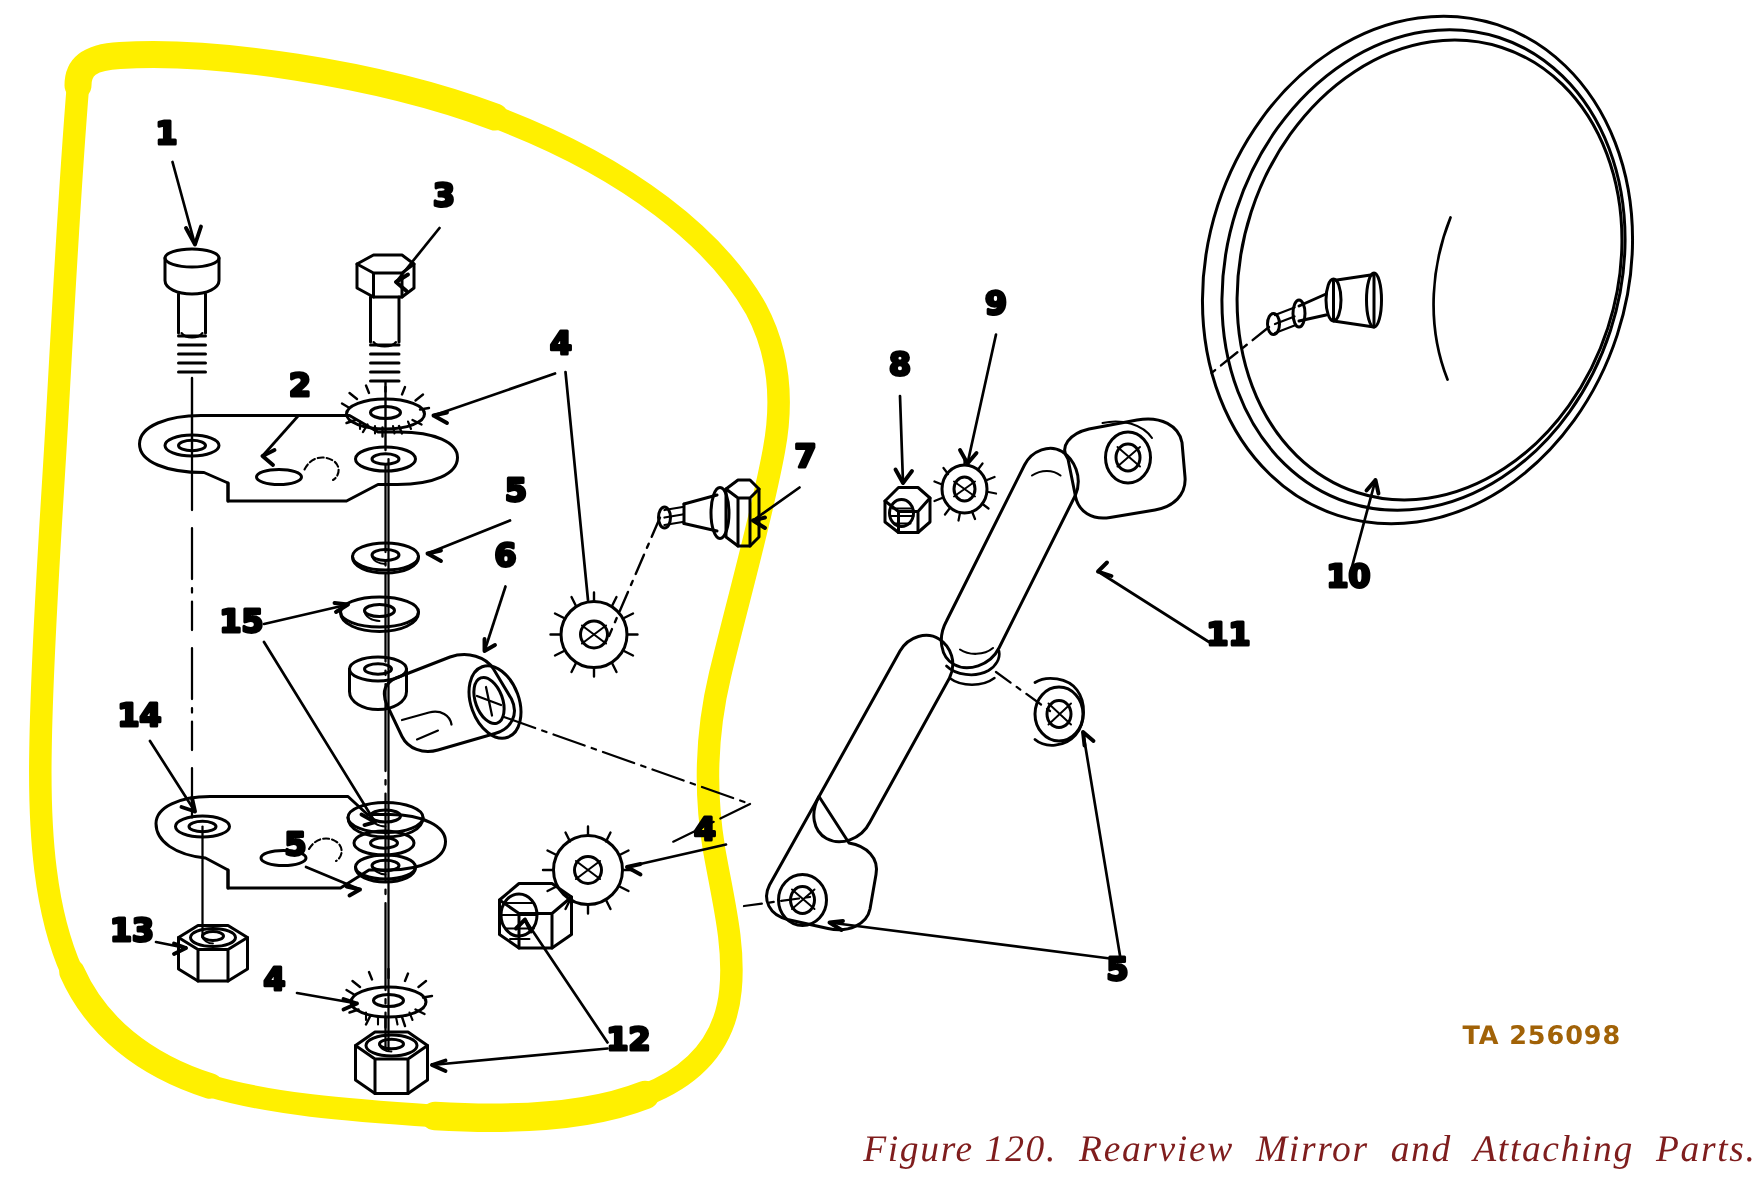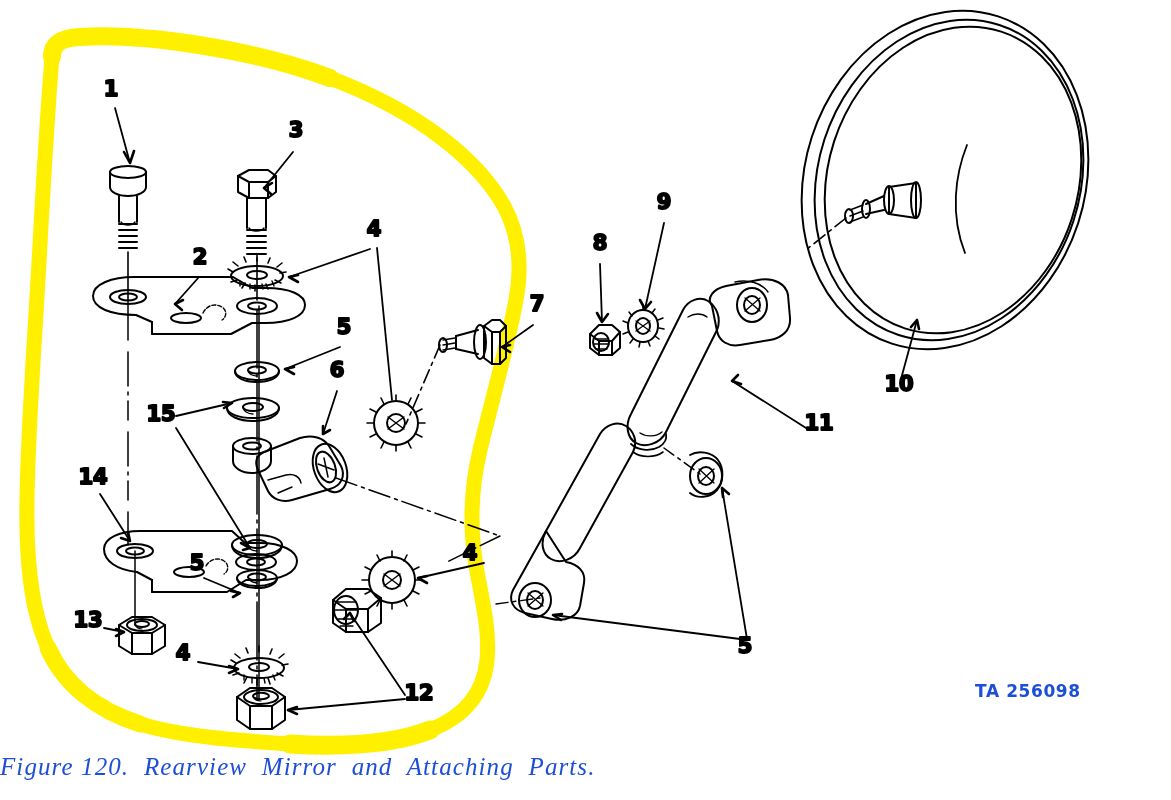--- a/index.html
+++ b/index.html
@@ -30,37 +30,37 @@
     font-family: "DejaVu Sans", sans-serif;
     font-weight: bold;
     font-size: 21px;
     fill: #000000;
   }
   .fig-caption {
     position: absolute;
     left: 0;
     top: 753px;
     width: 1171px;
-    text-align: left;
+    text-align: right;
     font-family: "Liberation Serif", serif;
     font-style: italic;
     font-size: 25px;
     letter-spacing: 1.1px;
-    color: #1d4ed8;
+    color: #7f1d1d;
     white-space: pre;
   }
   .ta-code {
     position: absolute;
     left: 975px;
     top: 681px;
     font-family: "DejaVu Sans", sans-serif;
     font-weight: bold;
     font-size: 17px;
     letter-spacing: 0.6px;
-    color: #1d4ed8;
+    color: #a16207;
   }
 </style>
 </head>
 <body>
 
 <div id="page">
 
   <svg id="figure-svg" viewBox="0 0 1171 800">
 
     <g>

